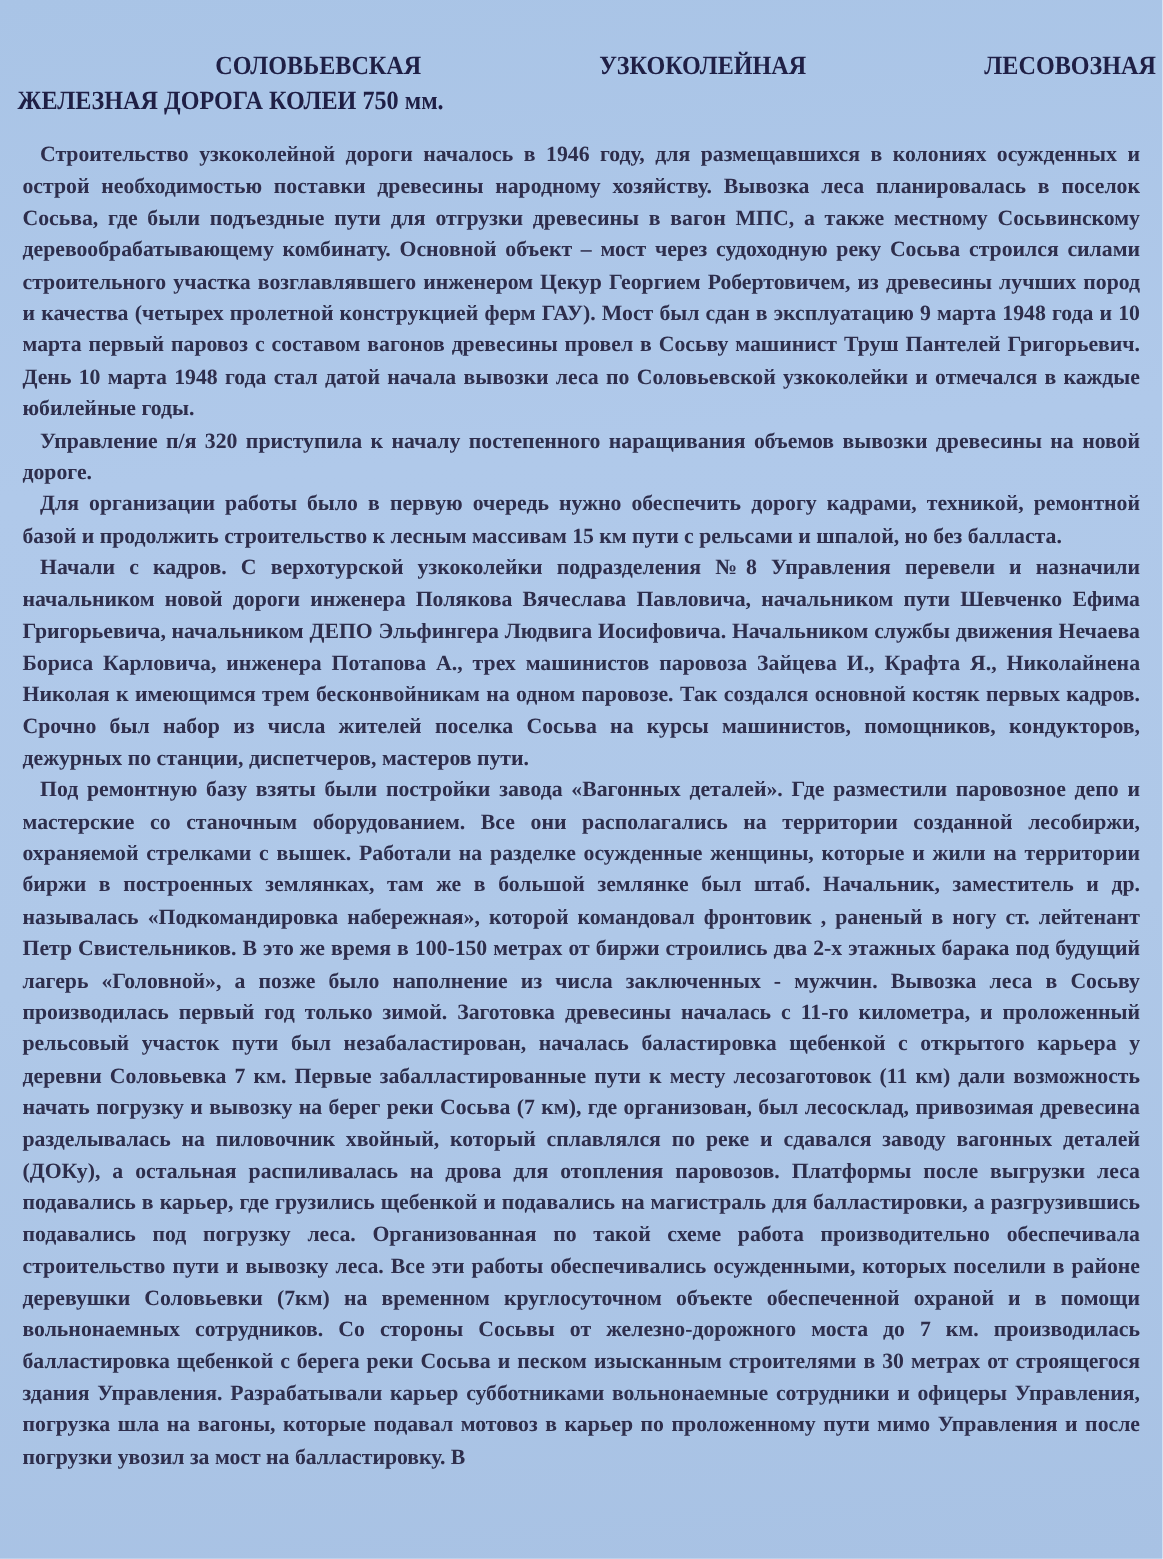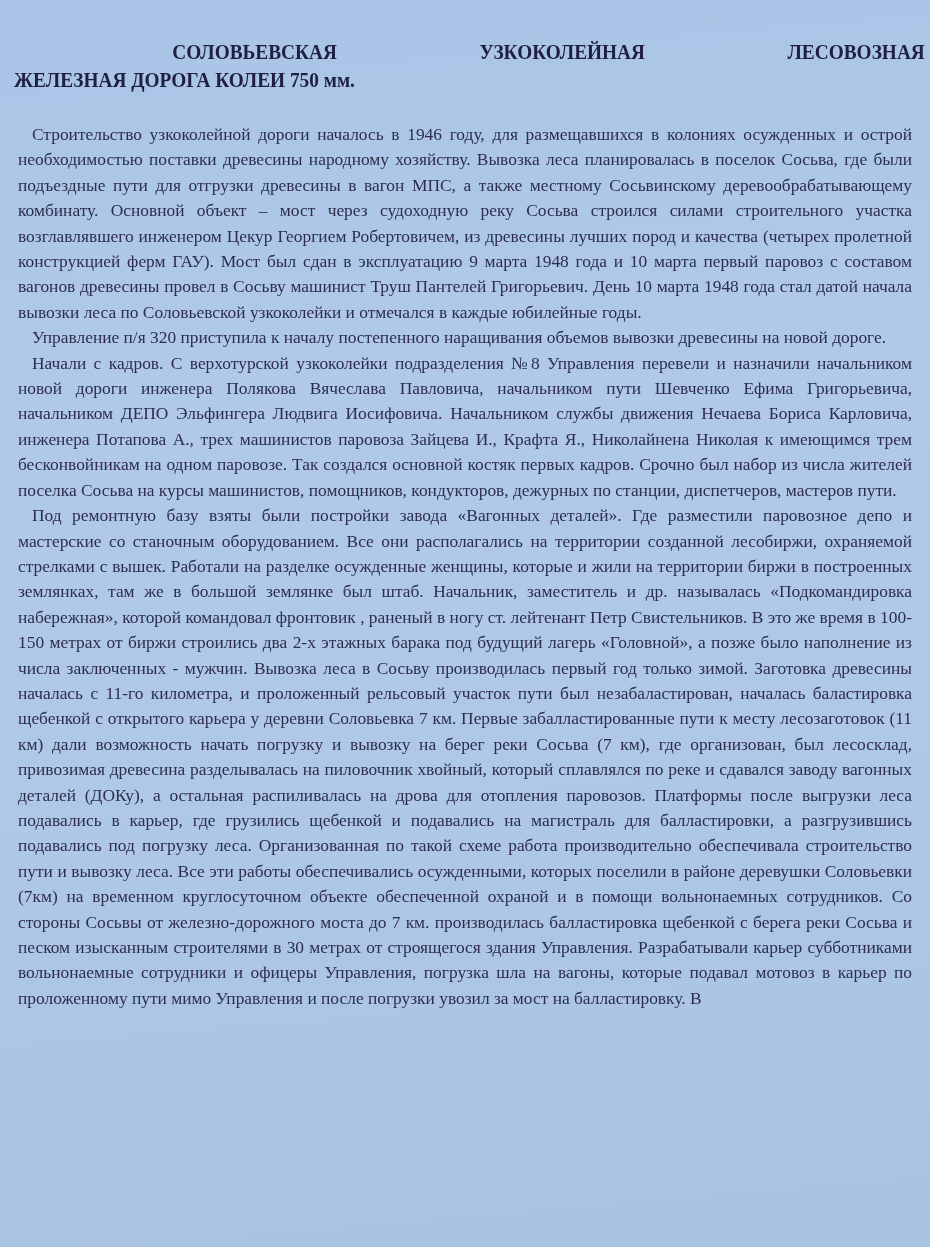--- a/index.html
+++ b/index.html
@@ -35,26 +35,27 @@
     .title-line1 {
       display: flex;
       justify-content: space-between;
       padding-left: 172px;
       padding-right: 0;
     }
     .title-line2 {
       display: block;
     }
     .body {
-      margin-top: 28px;
+      margin-top: 17px;
       padding-left: 4px;
       font-size: 17.4px;
       line-height: 25.4px;
       text-align: justify;
       color: #2e2e4c;
+      font-weight: bold;
     }
     .para {
       margin: 0;
       text-indent: 14px;
     }
   </style>
 </head>
 <body>
 
 <div class="page">
@@ -63,16 +64,17 @@
       <span>СОЛОВЬЕВСКАЯ</span>
       <span>УЗКОКОЛЕЙНАЯ</span>
       <span>ЛЕСОВОЗНАЯ</span>
     </div>
     <div class="title-line2">ЖЕЛЕЗНАЯ ДОРОГА  КОЛЕИ 750 мм.</div>
   </div>
 
   <div class="body">
     <p class="para">Строительство узкоколейной дороги началось в 1946 году, для размещавшихся в колониях осужденных и острой необходимостью поставки древесины народному хозяйству. Вывозка леса планировалась в поселок Сосьва, где были подъездные пути для отгрузки древесины в вагон МПС, а также местному Сосьвинскому деревообрабатывающему комбинату. Основной объект – мост через судоходную реку Сосьва строился силами строительного участка возглавлявшего  инженером Цекур Георгием Робертовичем, из древесины лучших пород и качества (четырех пролетной конструкцией ферм ГАУ). Мост был сдан в эксплуатацию 9 марта 1948 года и 10 марта первый паровоз с составом вагонов древесины  провел в Сосьву машинист Труш Пантелей Григорьевич. День 10 марта 1948 года стал датой начала вывозки леса по Соловьевской узкоколейки  и отмечался в каждые юбилейные годы.</p>
     <p class="para">Управление п/я 320 приступила к началу постепенного наращивания объемов вывозки древесины на новой  дороге.</p>
+    <p class="para">Для организации работы было в первую очередь нужно обеспечить дорогу кадрами, техникой, ремонтной базой и продолжить строительство к лесным массивам 15 км пути  с рельсами и шпалой, но без балласта.</p>
     <p class="para">Начали с кадров. С верхотурской узкоколейки подразделения №8 Управления перевели и назначили начальником новой дороги инженера Полякова Вячеслава Павловича, начальником пути Шевченко Ефима Григорьевича, начальником ДЕПО Эльфингера Людвига Иосифовича. Начальником службы движения Нечаева Бориса Карловича, инженера Потапова А., трех машинистов паровоза Зайцева И., Крафта Я., Николайнена Николая   к имеющимся трем бесконвойникам на одном паровозе.  Так создался основной  костяк первых кадров. Срочно был набор из числа жителей поселка Сосьва на курсы машинистов, помощников, кондукторов, дежурных по станции, диспетчеров, мастеров пути.</p>
     <p class="para">Под ремонтную базу взяты были постройки завода «Вагонных деталей». Где разместили паровозное депо и мастерские со станочным оборудованием.   Все они располагались на территории созданной  лесобиржи, охраняемой стрелками с вышек.  Работали на разделке осужденные женщины, которые и жили на территории биржи в построенных землянках, там же в большой землянке был штаб.  Начальник, заместитель и др. называлась «Подкомандировка набережная», которой командовал фронтовик , раненый в ногу ст. лейтенант Петр Свистельников. В это же время в 100-150 метрах от биржи  строились два  2-х этажных барака под будущий лагерь «Головной», а позже было наполнение из числа заключенных - мужчин. Вывозка леса в Сосьву производилась первый год только зимой. Заготовка древесины началась с 11-го километра,   и проложенный рельсовый участок пути был незабаластирован, началась баластировка щебенкой   с открытого карьера у деревни Соловьевка 7 км. Первые забалластированные пути  к месту лесозаготовок (11 км) дали возможность начать погрузку и вывозку на берег реки Сосьва (7 км), где организован, был лесосклад, привозимая древесина разделывалась на пиловочник хвойный, который сплавлялся по реке и сдавался заводу вагонных деталей (ДОКу), а остальная распиливалась на дрова для отопления паровозов. Платформы после выгрузки леса подавались в карьер, где грузились щебенкой и подавались на магистраль для балластировки, а разгрузившись подавались под погрузку леса. Организованная по такой схеме работа производительно обеспечивала строительство пути и вывозку леса. Все эти работы обеспечивались осужденными, которых поселили в районе деревушки Соловьевки (7км) на временном круглосуточном объекте обеспеченной охраной и в помощи вольнонаемных сотрудников. Со стороны Сосьвы от железно-дорожного моста до 7 км. производилась балластировка щебенкой с берега реки Сосьва и песком изысканным строителями в 30 метрах от строящегося здания Управления. Разрабатывали карьер субботниками вольнонаемные сотрудники и офицеры Управления, погрузка шла на вагоны, которые подавал мотовоз в карьер по проложенному пути мимо Управления и после погрузки увозил за мост на балластировку. В</p>
   </div>
 </div>
 
 </body></html>

